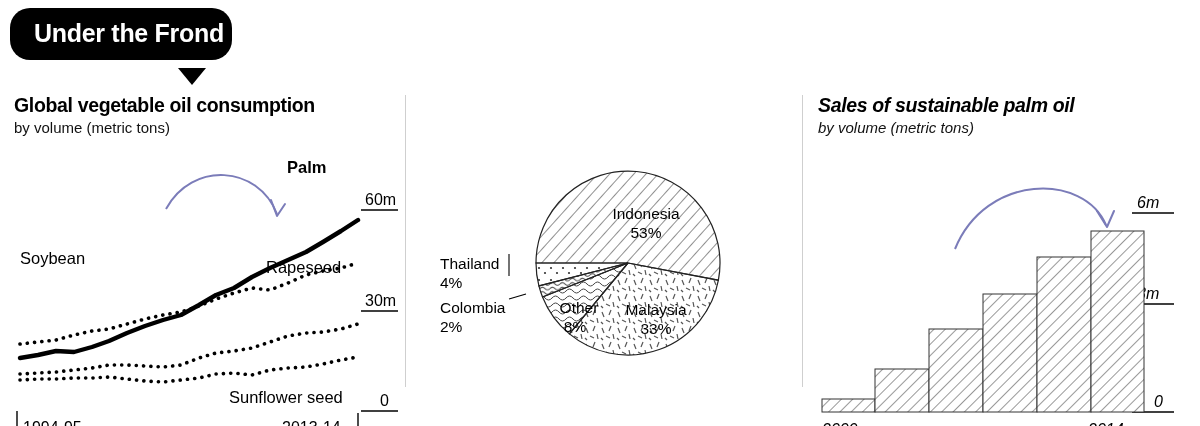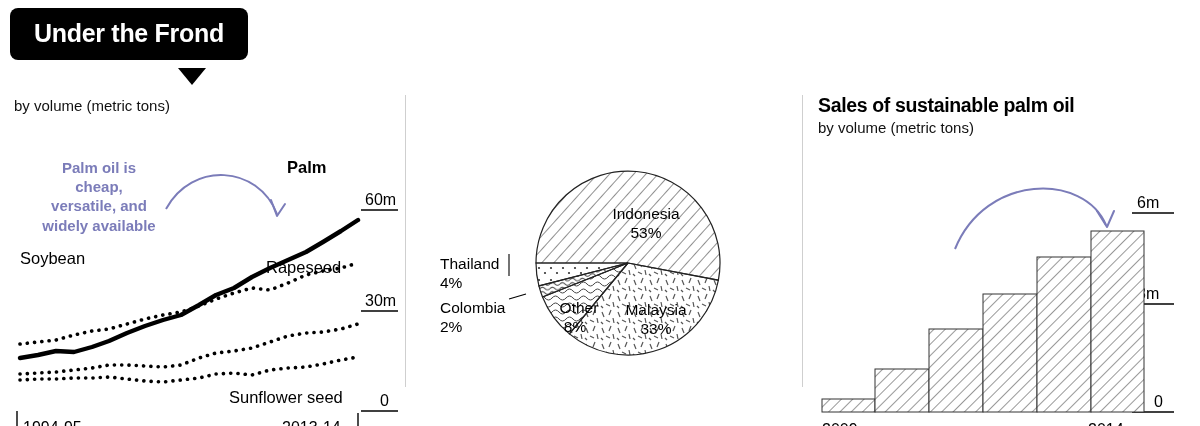--- a/index.html
+++ b/index.html
@@ -6,35 +6,35 @@
   body{
     width:1200px;height:426px;background:#ffffff;
     font-family:"Liberation Sans","DejaVu Sans",sans-serif;
     color:#000;overflow:hidden;position:relative;
   }
   #root{position:relative;width:1200px;height:426px;}
 
   
   .kicker{
     position:absolute;left:10px;top:8px;
-    background:#000;color:#fff;border-radius:8px;
-    padding:13px 24px 14px 24px;
+    background:#000;color:#fff;border-radius:20px;
+    padding:13px 8px 14px 24px;
     font-size:25px;font-weight:bold;letter-spacing:-0.3px;line-height:1;
   }
   .kicker-tail{
     position:absolute;left:178px;top:68px;width:0;height:0;
     border-left:14px solid transparent;border-right:14px solid transparent;
     border-top:17px solid #000;
   }
 
   
   .panel{position:absolute;top:95px;height:300px;}
   #panel1{left:14px;width:385px;}
   #panel2{left:440px;width:350px;}
-  #panel3{left:818px;width:370px;}
+  #panel3{left:818px;width:370px;font-style:italic;}
 
   .divider{position:absolute;top:95px;width:1px;height:292px;background:#cfcfcf;}
   #div1{left:405px;}
   #div2{left:802px;}
 
   .p-title{font-size:19.5px;font-weight:bold;letter-spacing:-0.35px;line-height:1.12;margin:0;white-space:nowrap;}
   .p-sub{font-size:15px;font-weight:normal;line-height:1.2;margin:2px 0 0 0;color:#111;}
 
   
   .chartsvg{position:absolute;left:0;top:0;}
@@ -65,20 +65,21 @@
 
   <div class="kicker">
     <span>Under the Frond</span>
   </div>
   <div class="kicker-tail"></div>
 
   <div class="divider" id="div1"></div>
   <div class="divider" id="div2"></div>
 
   <div class="panel" id="panel1">
+    <div class="p-title">Global vegetable oil consumption</div>
     <div class="p-sub">by volume (metric tons)</div>
 
     <svg class="chartsvg" width="385" height="300" viewBox="0 0 385 300" style="top:44px;">
 
       <g>
         <line x1="347" y1="71" x2="384" y2="71" stroke="#000" stroke-width="1.4"></line>
         <line x1="347" y1="172" x2="384" y2="172" stroke="#000" stroke-width="1.4"></line>
         <line x1="347" y1="272" x2="384" y2="272" stroke="#000" stroke-width="1.4"></line>
         <text class="axlabel-b" x="351" y="66">60m</text>
         <text class="axlabel-b" x="351" y="167">30m</text>
@@ -104,26 +105,20 @@
       <text class="serieslabel" x="6" y="125">Soybean</text>
       <text class="serieslabel" x="252" y="134">Rapeseed</text>
       <text class="serieslabel" x="215" y="264">Sunflower seed</text>
 
       <g>
         <path d="M152,70 C178,22 244,26 263,75" fill="none" stroke="#7b7cb9" stroke-width="2"></path>
         <path d="M257,61 L263,77 L271,65" fill="none" stroke="#7b7cb9" stroke-width="2" stroke-linecap="round" stroke-linejoin="round"></path>
       </g>
     </svg>
 
-    <div class="annot" id="annot1-inner" style="position:absolute;left:14px;top:63px;width:142px;">
-      <span>Palm oil is</span><br>
-      <span>cheap,</span><br>
-      <span>versatile, and</span><br>
-      <span>widely available</span>
-    </div>
   </div>
 
   <div class="panel" id="panel2">
 
     <svg class="chartsvg" width="350" height="280" viewBox="0 0 350 280" style="top:38px;">
       <defs>
         <pattern id="hatchDiag" width="9" height="9" patternUnits="userSpaceOnUse" patternTransform="rotate(42)">
           <line x1="0" y1="0" x2="0" y2="9" stroke="#333" stroke-width="1.1"></line>
         </pattern>
         <pattern id="speckle" width="16" height="16" patternUnits="userSpaceOnUse">

